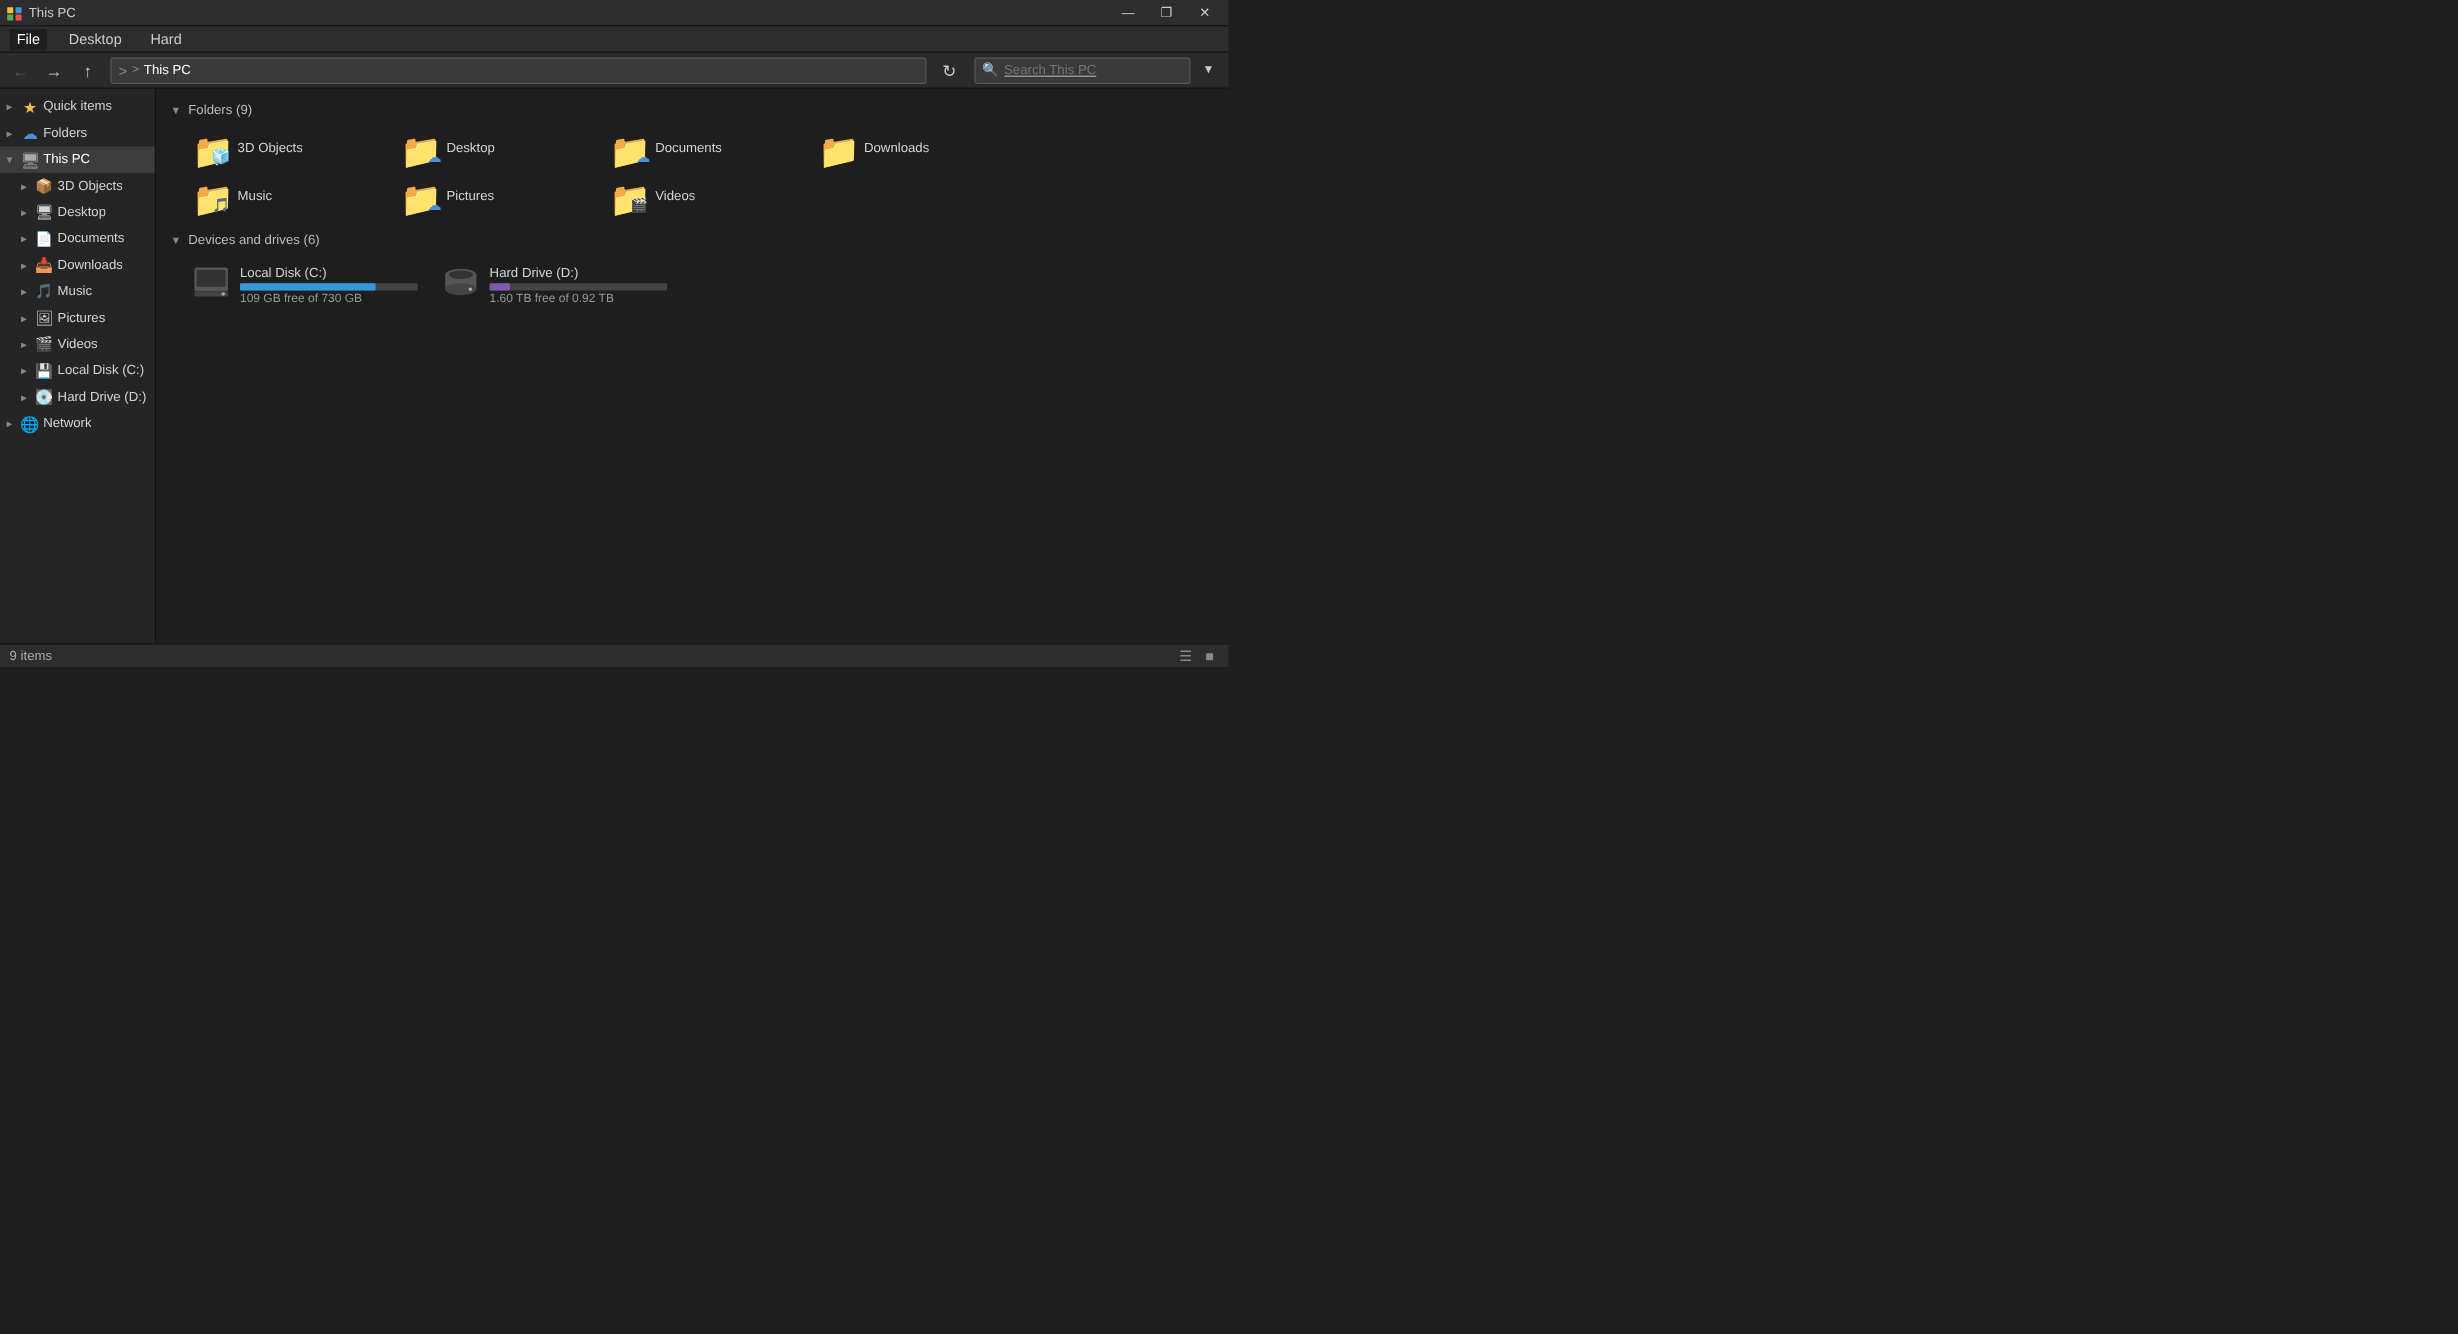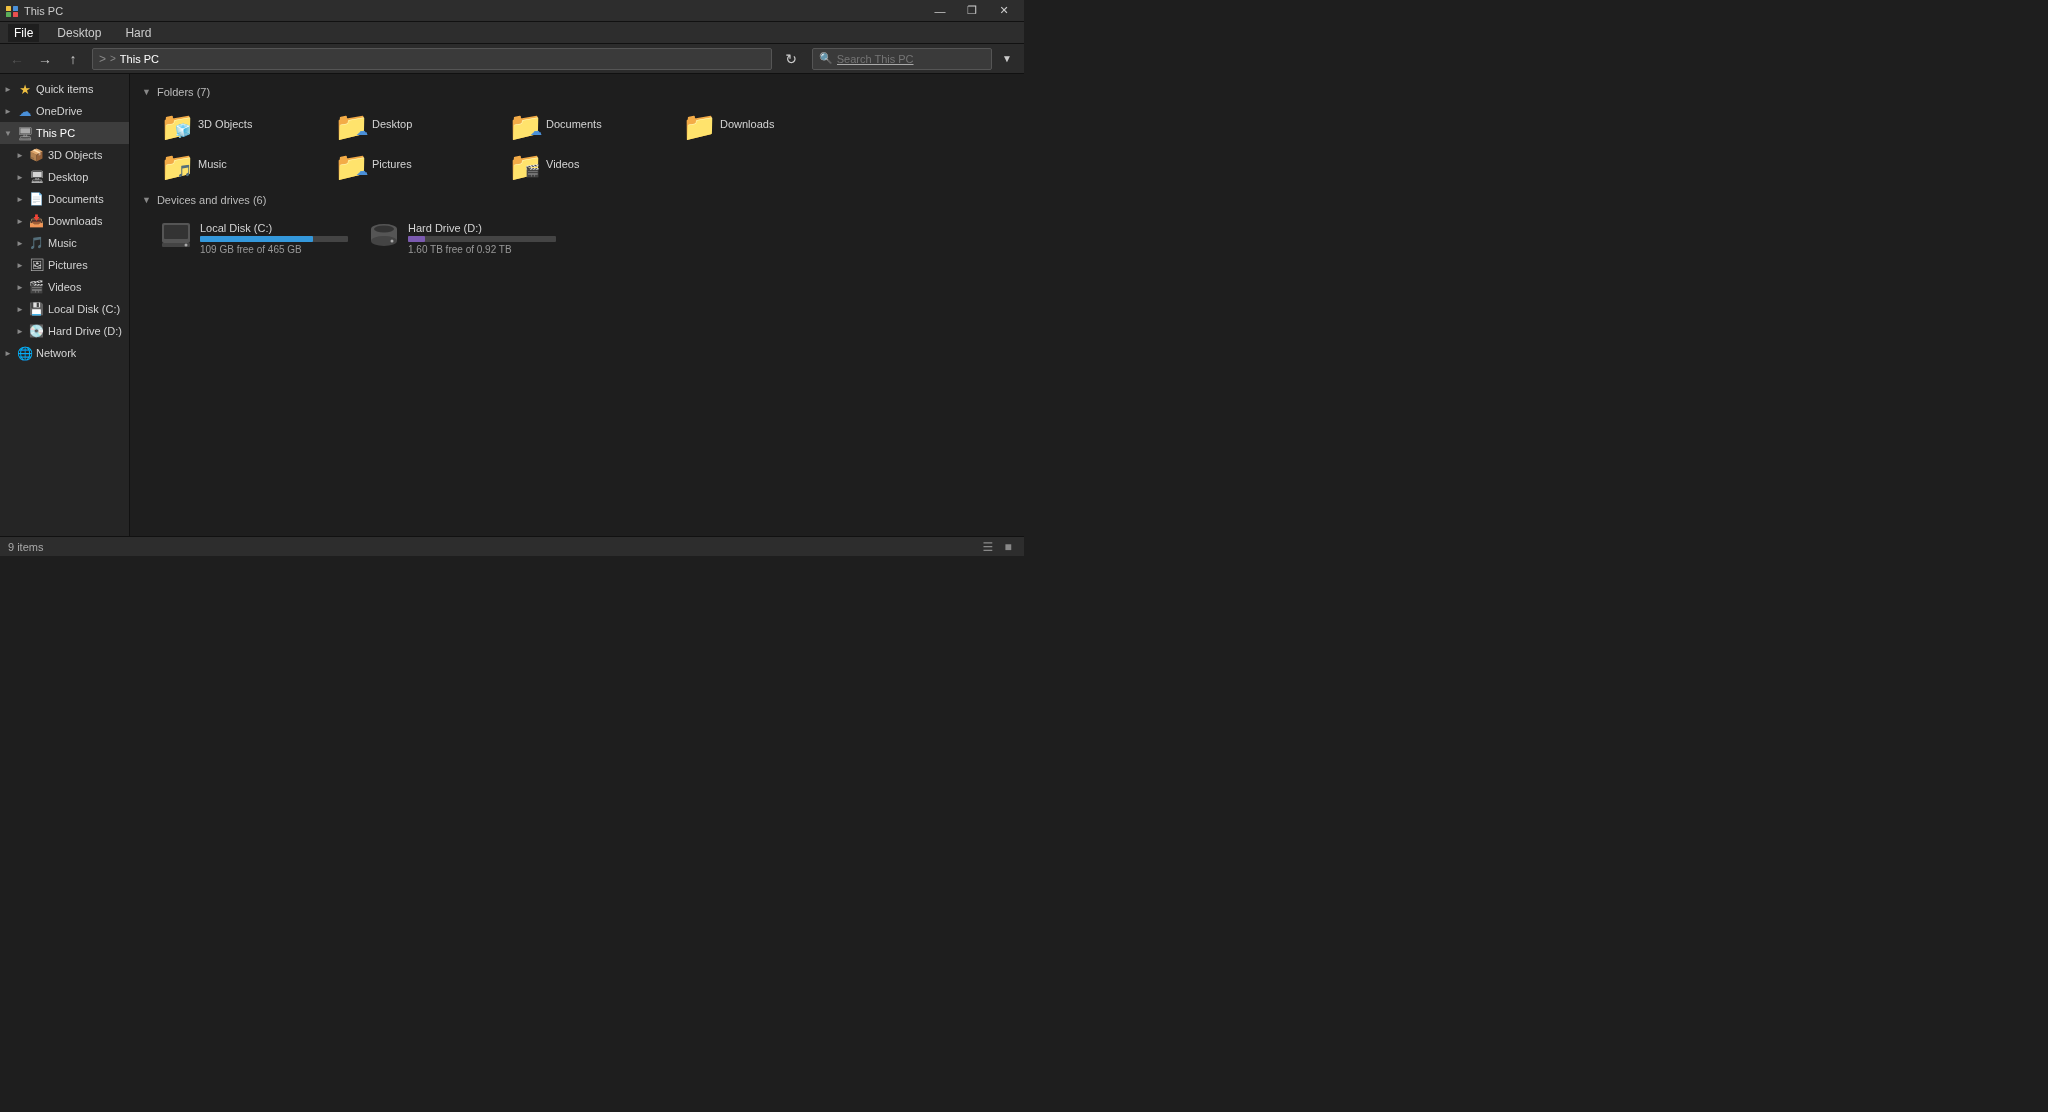--- a/index.html
+++ b/index.html
@@ -374,21 +374,21 @@
 
     <div class="sidebar-item level1">
       <span class="sidebar-chevron">►</span>
       <span class="sidebar-icon" style="color:#f0c040;">★</span>
       <span class="sidebar-label">Quick items</span>
     </div>
 
     <div class="sidebar-item level1">
       <span class="sidebar-chevron">►</span>
       <span class="sidebar-icon" style="color:#4a90d9;">☁</span>
-      <span class="sidebar-label">OneDrive</span>
+      <span class="sidebar-label">Folders</span>
     </div>
 
     <div class="sidebar-item level1 selected">
       <span class="sidebar-chevron">▼</span>
       <span class="sidebar-icon" style="color:#aaa;">🖥</span>
       <span class="sidebar-label">This PC</span>
     </div>
 
     <div class="sidebar-item level2">
       <span class="sidebar-chevron">►</span>
@@ -448,21 +448,21 @@
       <span class="sidebar-chevron">►</span>
       <span class="sidebar-icon" style="color:#4a90d9;">🌐</span>
       <span class="sidebar-label">Network</span>
     </div>
   </div>
 
   <div class="content">
 
     <div class="section-header">
       <span class="section-chevron">▼</span>
-      <span class="section-title">Folders (7)</span>
+      <span class="section-title">Folders (9)</span>
     </div>
 
     <div class="folder-grid">
 
       <div class="folder-item">
         <div class="folder-icon-wrapper">
           <span style="font-size:28px;color:#f0c040;">📁</span>
           <span style="position:absolute;bottom:0;right:0;font-size:13px;">🧊</span>
         </div>
         <span class="folder-name">3D Objects</span>
@@ -531,21 +531,21 @@
             <rect x="4" y="4" width="24" height="14" rx="1" fill="#333"></rect>
             <rect x="2" y="22" width="28" height="4" rx="1" fill="#444"></rect>
             <circle cx="26" cy="24" r="1.5" fill="#aaa"></circle>
           </svg>
         </div>
         <div class="drive-info">
           <div class="drive-name">Local Disk (C:)</div>
           <div class="drive-bar-bg">
             <div class="drive-bar-fill blue" style="width:76.5%;"></div>
           </div>
-          <div class="drive-space">109 GB free of 465 GB</div>
+          <div class="drive-space">109 GB free of 730 GB</div>
         </div>
       </div>
 
       <div class="drive-item">
         <div class="drive-icon">
           <svg width="32" height="28" viewBox="0 0 32 28">
             <ellipse cx="16" cy="8" rx="13" ry="5" fill="#555"></ellipse>
             <rect x="3" y="8" width="26" height="12" fill="#555"></rect>
             <ellipse cx="16" cy="20" rx="13" ry="5" fill="#444"></ellipse>
             <ellipse cx="16" cy="8" rx="10" ry="3.5" fill="#333"></ellipse>

